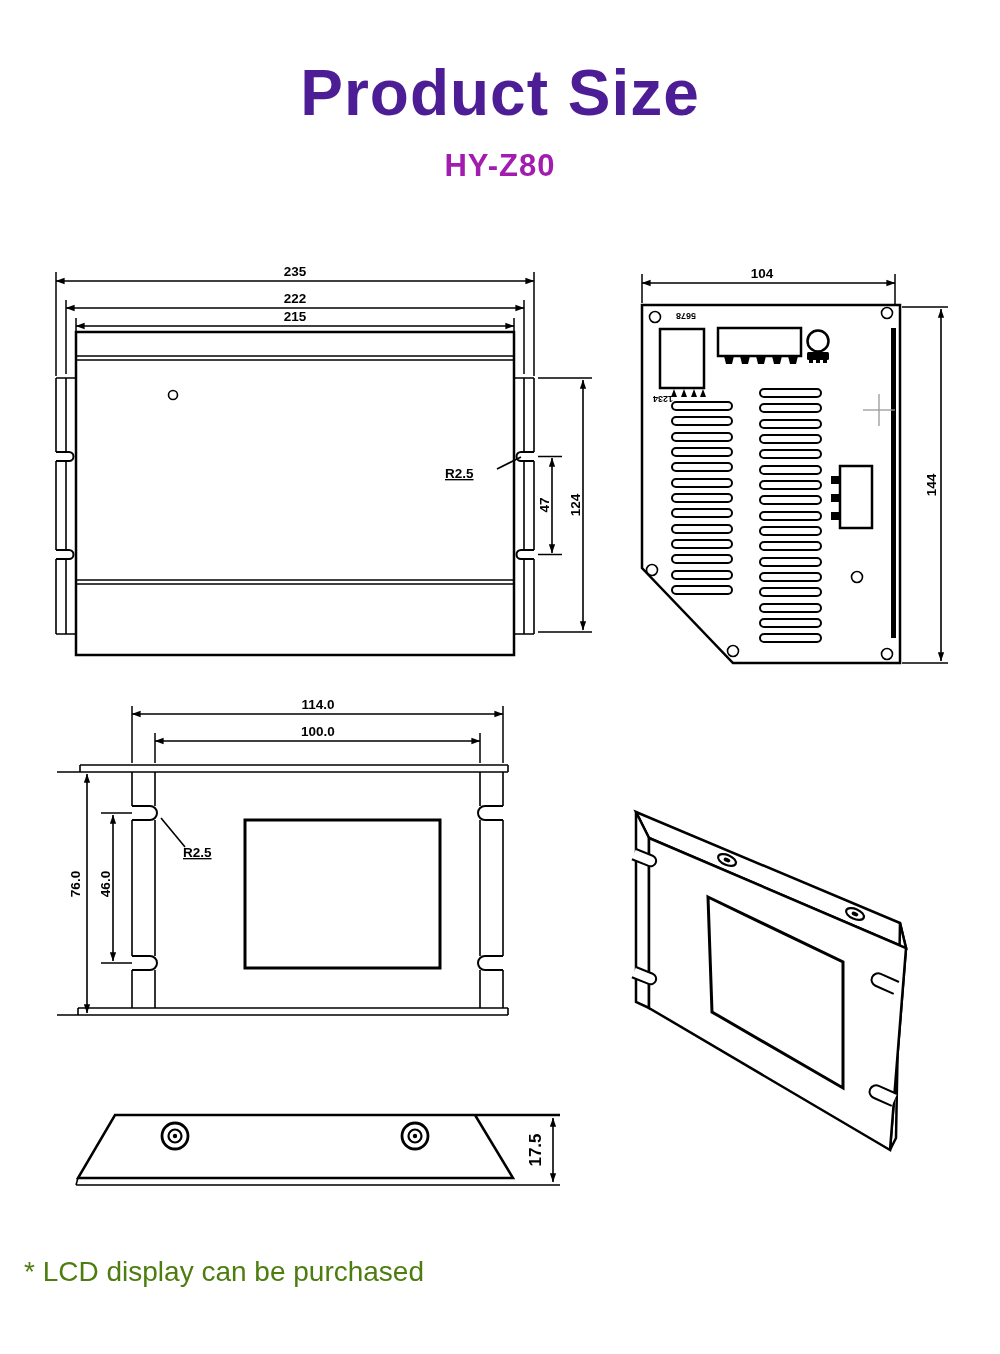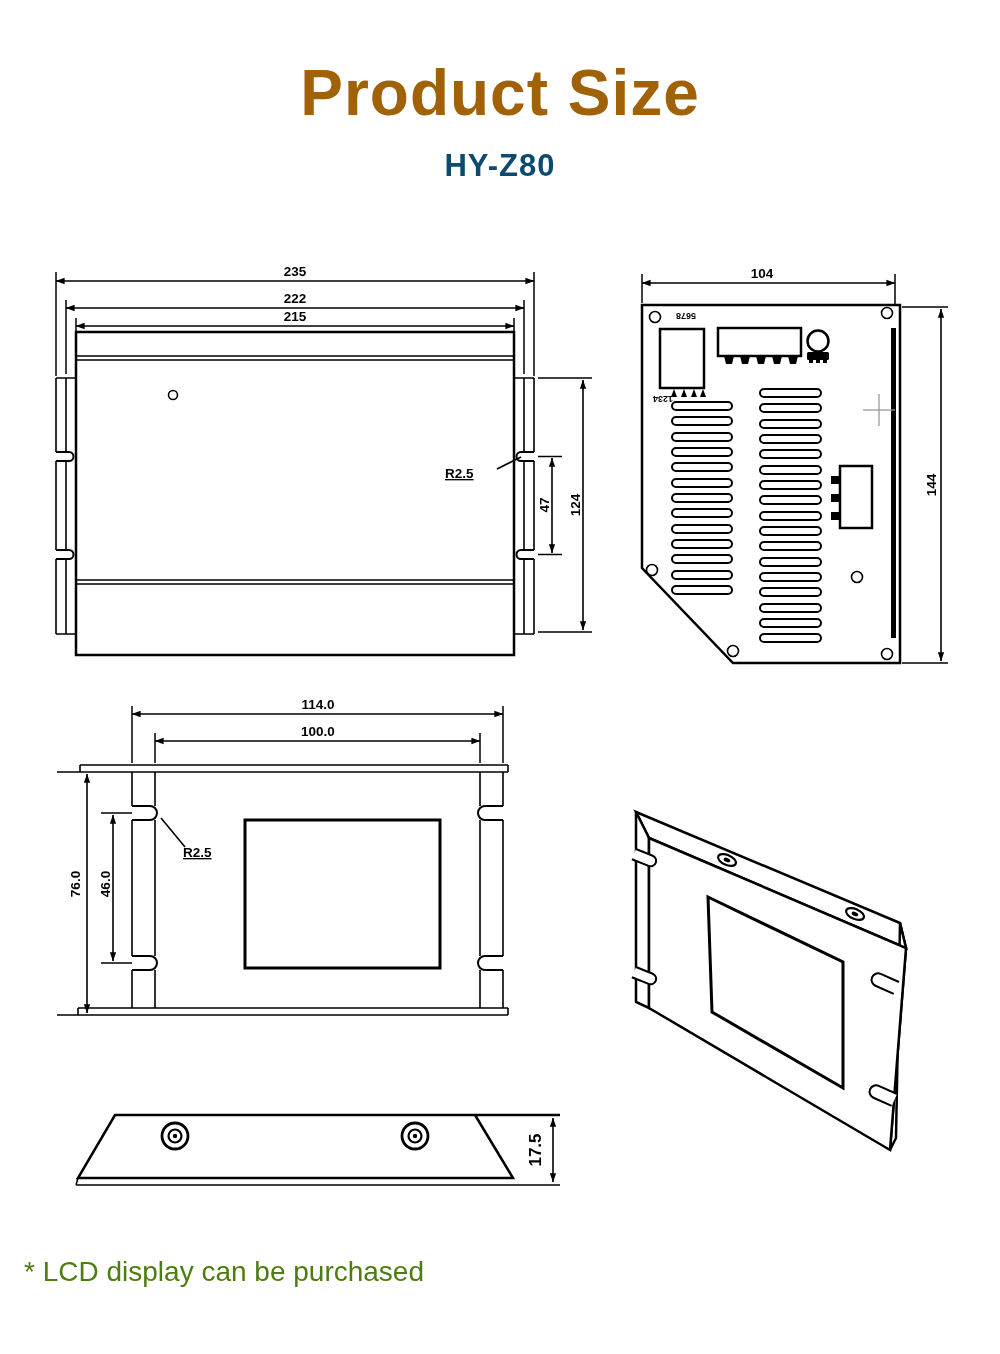--- a/index.html
+++ b/index.html
@@ -1,21 +1,21 @@
 <!DOCTYPE html>
 <html><head>
 <meta charset="utf-8">
 <style>
   html,body{margin:0;padding:0;background:#fff;}
   .page{position:relative;width:1000px;height:1354px;background:#fff;overflow:hidden;
         font-family:"Liberation Sans",sans-serif;}
   .title{position:absolute;top:56px;left:0;width:100%;text-align:center;
-         font-size:64px;font-weight:700;letter-spacing:1px;color:#a16207;}
+         font-size:64px;font-weight:700;letter-spacing:1px;color:#4c1d95;}
   .model{position:absolute;top:148px;left:0;width:100%;text-align:center;
-         font-size:31px;font-weight:600;letter-spacing:1px;color:#0c4a6e;}
+         font-size:31px;font-weight:600;letter-spacing:1px;color:#a21caf;}
   .note{position:absolute;top:1256px;left:24px;font-size:28px;font-weight:400;color:#4d7c0f;}
   svg{position:absolute;top:0;left:0;}
   .outline{stroke:#000;stroke-width:2.5;fill:#fff;}
   .thick{stroke:#000;stroke-width:3;fill:#fff;}
   .thin{stroke:#000;stroke-width:1.6;fill:none;}
   .dimline{stroke:#000;stroke-width:1.6;fill:none;}
   .ext{stroke:#000;stroke-width:1.5;fill:none;}
   .vent{fill:#fff;stroke:#000;stroke-width:2;}
   .slot{fill:#fff;stroke:#000;stroke-width:2;}
   .dimtxt{font:700 13.5px "Liberation Sans",sans-serif;fill:#000;}

